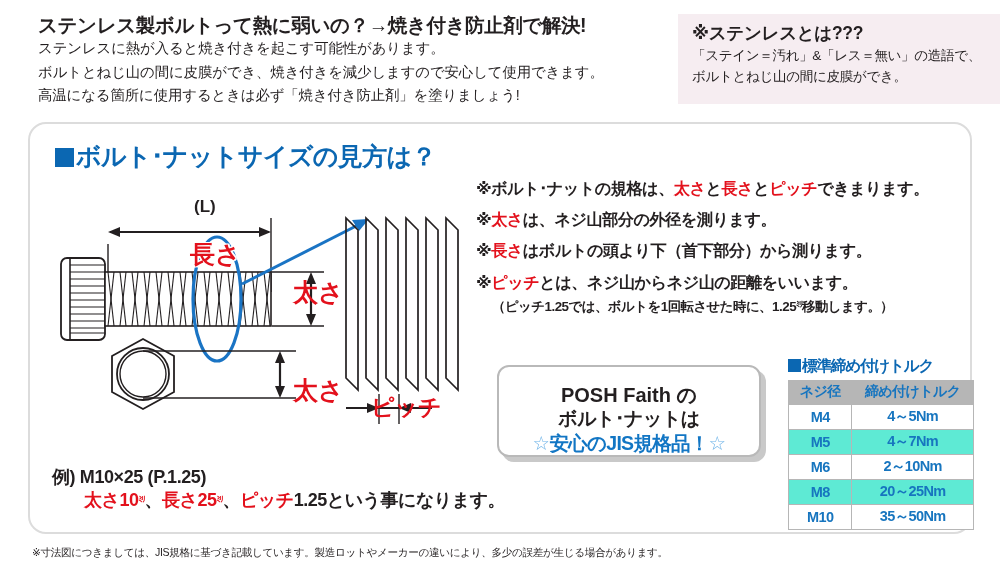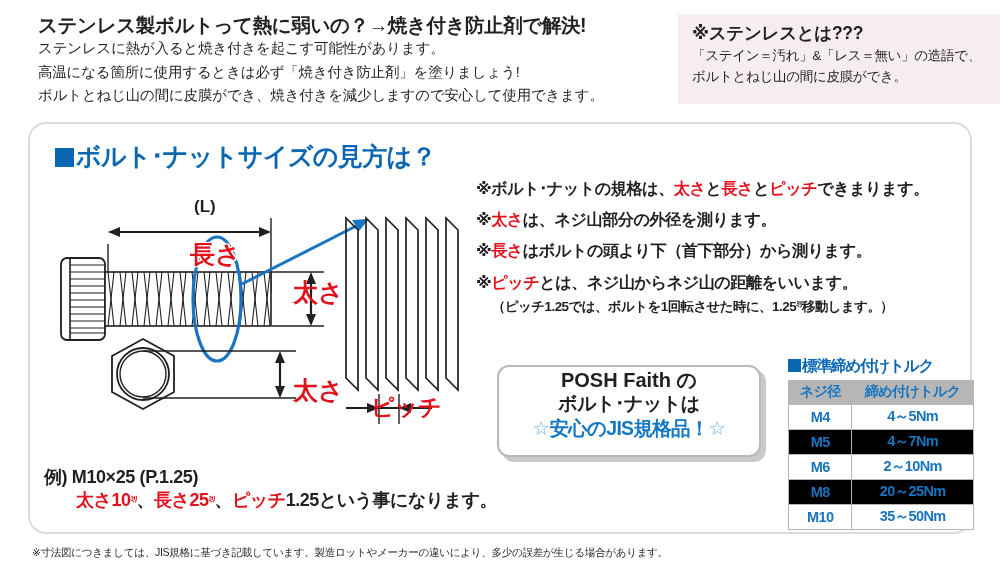--- a/index.html
+++ b/index.html
@@ -74,21 +74,21 @@
   .sup{font-size:8px;vertical-align:4px;letter-spacing:-1px;}
 
   
   .posh-shadow{
     position:absolute;left:502px;top:370px;width:264px;height:92px;
     background:#c9c9c9;border-radius:12px;
   }
   .posh-box{
     position:absolute;left:497px;top:365px;width:264px;height:92px;
     background:#ffffff;border:2.5px solid #b9b9b9;border-radius:12px;
-    box-sizing:border-box;text-align:center;padding-top:1px;
+    box-sizing:border-box;text-align:center;padding-top:16px;
   }
   .posh-l1{font-size:20px;font-weight:bold;color:#231f20;letter-spacing:0px;line-height:1.25;}
   .posh-l2{font-size:19px;font-weight:bold;color:#231f20;letter-spacing:-0.5px;line-height:1.2;}
   .posh-l3{
     font-size:19.5px;font-weight:bold;color:#1276c4;letter-spacing:-0.7px;
     line-height:1.25;
     text-shadow:
       -1.2px 0 #fff, 1.2px 0 #fff, 0 -1.2px #fff, 0 1.2px #fff,
       -1.2px -1.2px #fff, 1.2px -1.2px #fff, -1.2px 1.2px #fff, 1.2px 1.2px #fff;
   }
@@ -105,26 +105,26 @@
     vertical-align:-1px;margin-right:1px;
   }
   table.tq{border-collapse:collapse;width:186px;background:#b6b6b6;}
   table.tq th,table.tq td{
     color:#1775bf;font-weight:bold;text-align:center;
     font-size:14.5px;padding:2px 0 3px 0;letter-spacing:-0.6px;
     border:1.5px solid #b6b6b6;white-space:nowrap;
   }
   table.tq th{background:#b6b6b6;font-size:14px;}
   table.tq tr.odd td{background:#ffffff;}
-  table.tq tr.even td{background:#000000;}
+  table.tq tr.even td{background:#5eead4;}
   td.c1{width:62px;}
   td.c2{width:120px;}
 
   
-  .example{position:absolute;left:44px;top:466px;}
+  .example{position:absolute;left:52px;top:466px;}
   .ex1{font-size:18px;font-weight:bold;color:#231f20;letter-spacing:-0.4px;white-space:nowrap;line-height:1.25;}
   .ex2{font-size:18px;font-weight:bold;color:#231f20;letter-spacing:-0.5px;white-space:nowrap;line-height:1.3;padding-left:32px;}
   .ex2 .hl{color:#e3111c;margin-top:16px;}
 
   
   .footnote{
     position:absolute;left:32px;top:546px;
     font-size:10.6px;color:#231f20;white-space:nowrap;letter-spacing:-0.35px;
   }
 
@@ -141,22 +141,22 @@
 </style>
 </head>
 <body>
 
 <div class="page">
 
   <div class="top-head">
     <div class="top-title">ステンレス製ボルトって熱に弱いの？→焼き付き防止剤で解決!</div>
     <div class="top-lines">
       <div class="top-line">ステンレスに熱が入ると焼き付きを起こす可能性があります。</div>
+      <div class="top-line">ボルトとねじ山の間に皮膜ができ、焼き付きを減少しますので安心して使用できます。</div>
       <div class="top-line">高温になる箇所に使用するときは必ず「焼き付き防止剤」を塗りましょう!</div>
-      <div class="top-line">ボルトとねじ山の間に皮膜ができ、焼き付きを減少しますので安心して使用できます。</div>
     </div>
   </div>
 
   <div class="pink-box">
     <div class="pink-title">※ステンレスとは???</div>
     <div class="pink-line">「ステイン＝汚れ」&amp;「レス＝無い」の造語で、</div>
     <div class="pink-line">ボルトとねじ山の間に皮膜ができ。</div>
   </div>
 
   <div class="panel"></div>

